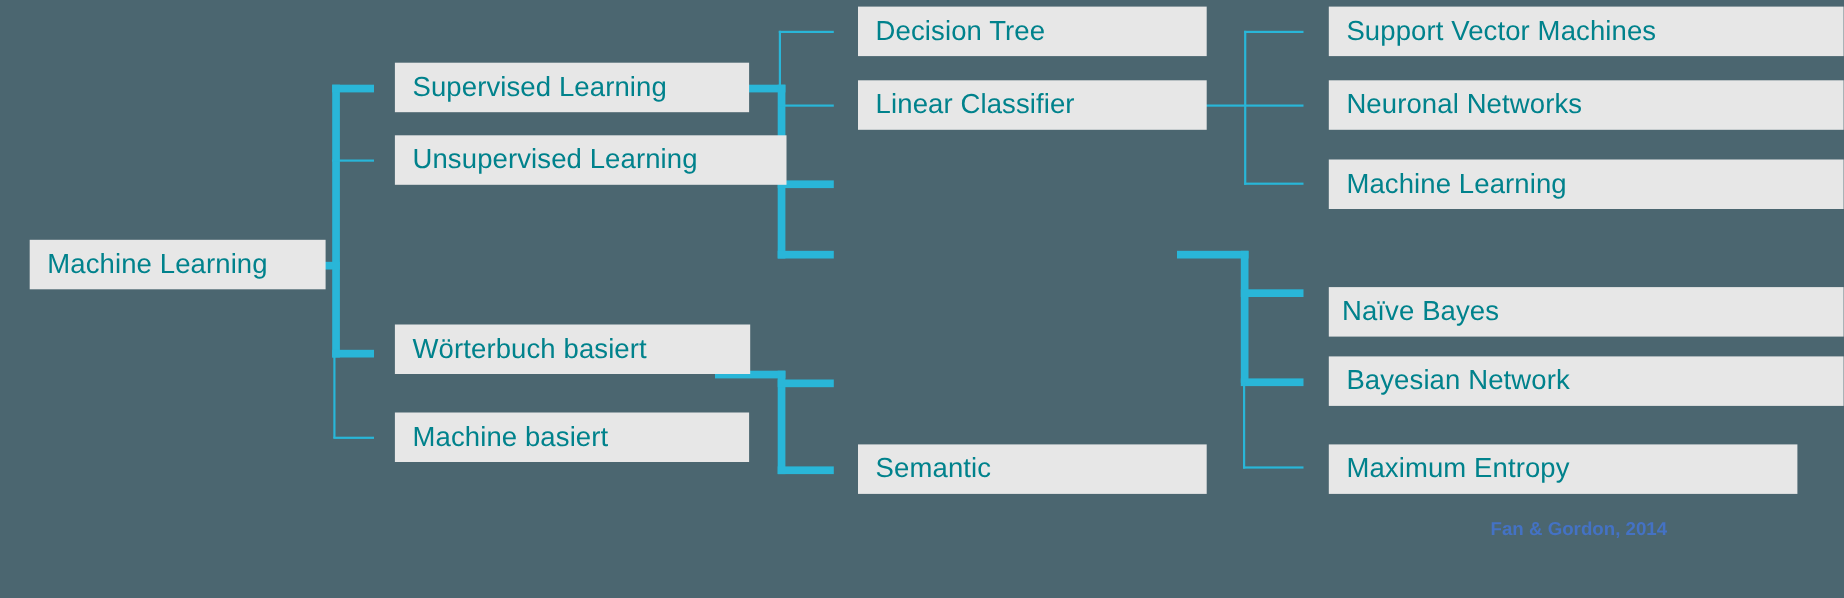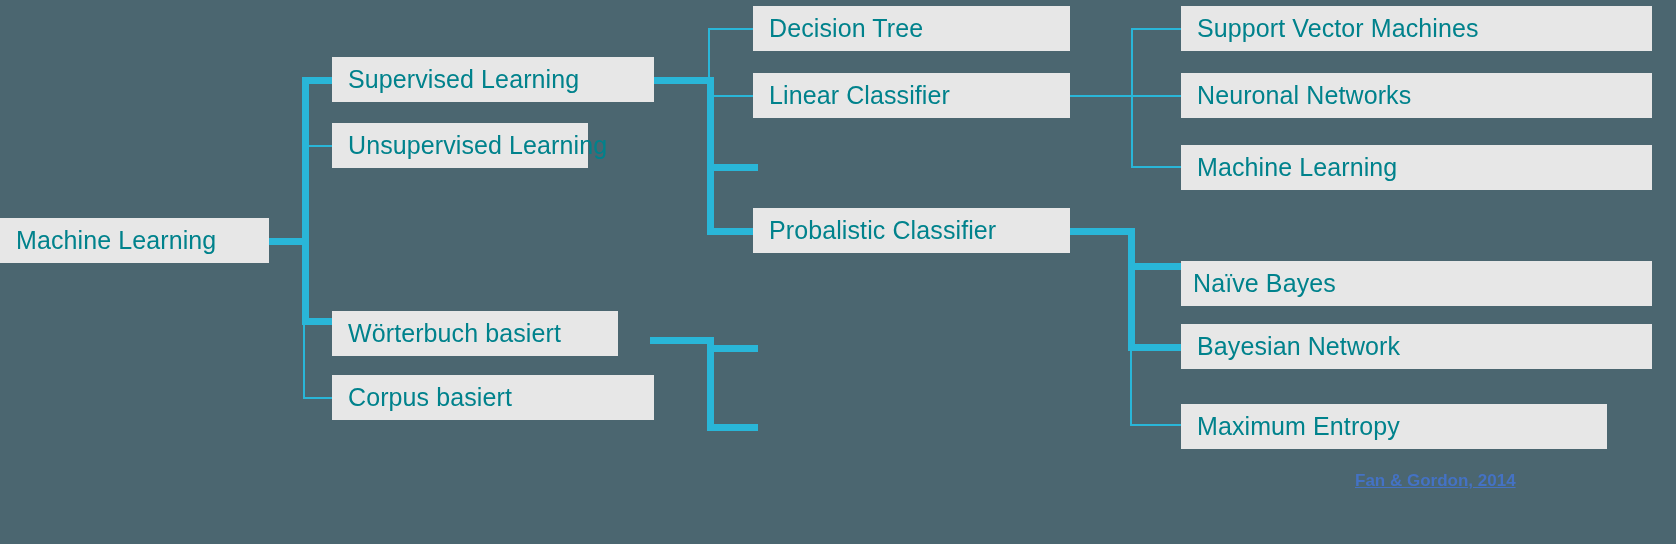--- a/index.html
+++ b/index.html
@@ -20,35 +20,35 @@
     color:#00828c;
     display:flex;
     align-items:center;
     box-sizing:border-box;
     padding-left:16px;
     font-size:25px;
     font-weight:400;
     letter-spacing:0.1px;
     white-space:nowrap;
     z-index:3;
+    margin-left:27px;
   }
   
   .ln{position:absolute;background:#29b6d8;z-index:1;}
   .ln.thick-h{height:7px;}
   .ln.thick-v{width:7px;}
   .ln.thin-h{height:2px;}
   .ln.thin-v{width:2px;}
   #credit{
     position:absolute;
     color:#4472c4;
     font-size:17px;
     font-weight:700;
     white-space:nowrap;
     z-index:4;
-    text-decoration:underline;
   }
 </style>
 </head>
 <body>
 
 <div id="canvas">
 
   <div class="ln thick-h" style="left:269px;top:238px;width:40px;"></div>
   <div class="ln thick-v" style="left:302px;top:77px;height:248px;"></div>
 
@@ -91,46 +91,46 @@
   <div class="ln thick-h" style="left:707px;top:424px;width:51px;"></div>
 
   <div class="node" style="left:0px;top:218px;width:269px;height:45px;">
     <span>Machine Learning</span>
   </div>
 
   <div class="node" style="left:332px;top:57px;width:322px;height:45px;text-align:center;">
     <span>Supervised Learning</span>
   </div>
 
-  <div class="node" style="left:332px;top:123px;width:256px;height:45px;">
+  <div class="node" style="left:332px;top:123px;width:356px;height:45px;">
     <span>Unsupervised Learning</span>
   </div>
 
-  <div class="node" style="left:332px;top:311px;width:286px;height:45px;">
+  <div class="node" style="left:332px;top:295px;width:323px;height:45px;">
     <span>Wörterbuch basiert</span>
   </div>
 
   <div class="node" style="left:332px;top:375px;width:322px;height:45px;">
-    <span>Corpus basiert</span>
+    <span>Machine basiert</span>
   </div>
 
   <div class="node" style="left:753px;top:6px;width:317px;height:45px;">
     <span>Decision Tree</span>
   </div>
 
   <div class="node" style="left:753px;top:73px;width:317px;height:45px;">
     <span>Linear Classifier</span>
   </div>
 
 
-  <div class="node" style="left:753px;top:208px;width:317px;height:45px;">
-    <span>Probalistic Classifier</span>
-  </div>
 
 
+  <div class="node" style="left:753px;top:404px;width:317px;height:45px;">
+    <span>Semantic</span>
+  </div>
 
   <div class="node" style="left:1181px;top:6px;width:471px;height:45px;">
     <span>Support Vector Machines</span>
   </div>
 
   <div class="node" style="left:1181px;top:73px;width:471px;height:45px;">
     <span>Neuronal Networks</span>
   </div>
 
   <div class="node" style="left:1181px;top:145px;width:471px;height:45px;">

